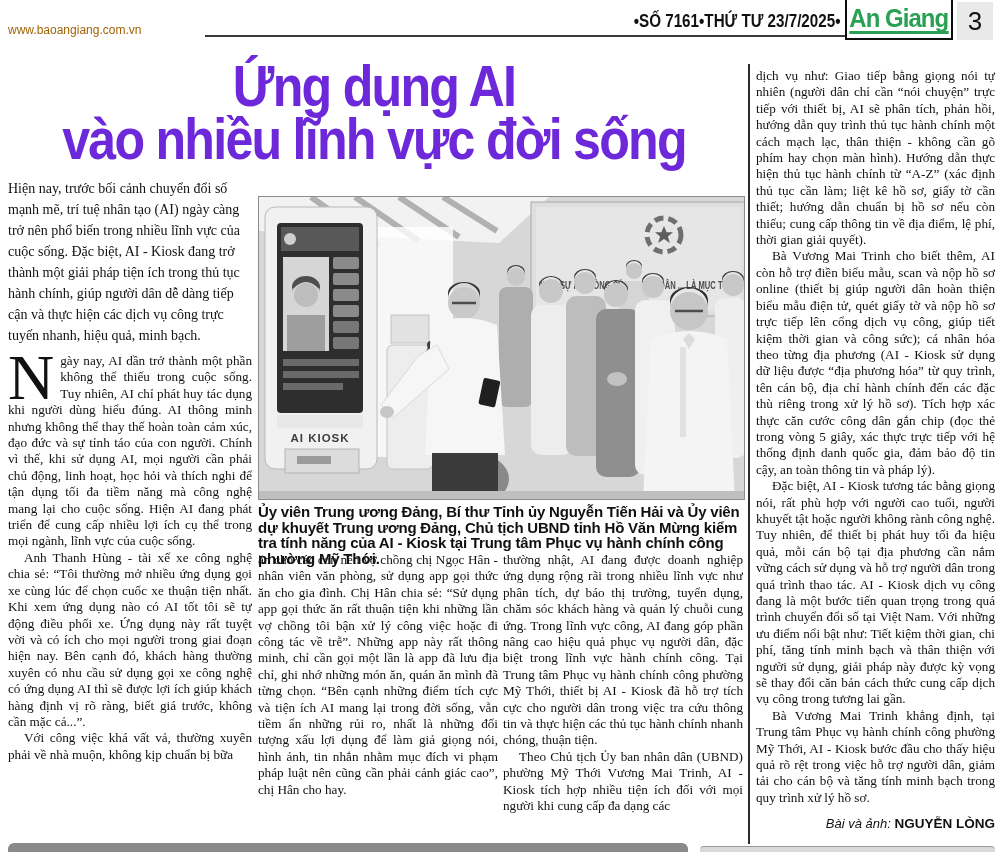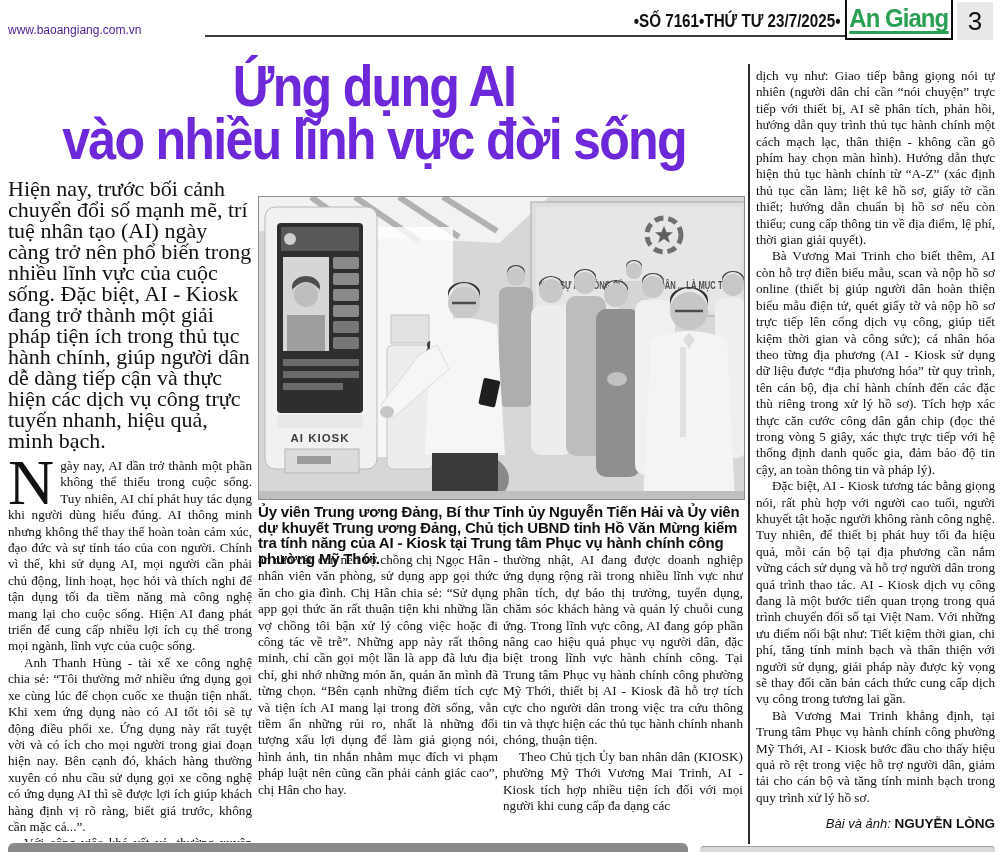--- a/index.html
+++ b/index.html
@@ -2,21 +2,21 @@
 <html lang="vi"><head>
 <meta charset="utf-8">
 <style>
   html,body{margin:0;padding:0;background:#fff;}
   body{width:1000px;height:852px;overflow:hidden;position:relative;
        font-family:"Liberation Serif",serif;color:#111;}
   .abs{position:absolute;}
 
   
   .site-url{left:8px;top:23px;font-family:"Liberation Sans",sans-serif;
-    font-size:12px;color:#4c1d95;}
+    font-size:12px;color:#a16207;}
   .header-rule{left:205px;top:35px;width:640px;height:2px;background:#3a3a3a;}
   .issue-info{right:160px;top:10px;font-family:"Liberation Sans",sans-serif;
     font-weight:bold;font-size:19px;color:#111;transform:scaleX(.8);
     transform-origin:right center;white-space:nowrap;}
   .masthead-box{left:845px;top:-12px;width:108px;height:52px;background:#fff;
     border:2px solid #0d0d0d;display:flex;align-items:flex-end;justify-content:center;
     padding-bottom:4px;box-sizing:border-box;}
   .masthead{font-family:"Liberation Sans",sans-serif;font-weight:bold;
     font-size:26px;letter-spacing:-1px;color:#29a053;line-height:1;
     border-bottom:3px solid #29a053;transform:scaleX(.92);white-space:nowrap;}
@@ -28,21 +28,21 @@
   .headline{left:0;top:60px;width:748px;text-align:center;
     font-family:"Liberation Sans",sans-serif;font-weight:bold;color:#6d28d9;}
   .headline .hl{font-size:57px;line-height:53px;letter-spacing:-2px;
     transform:scaleX(.88);transform-origin:center;white-space:nowrap;}
 
   
   .col{line-height:16.4px;font-size:13.2px;text-align:justify;}
   .col p{margin:0;}
   .col p.ind{text-indent:16px;}
   .col1{left:8px;top:178px;width:244px;height:664px;overflow:hidden;}
-  .intro{font-size:22px;line-height:21px;text-align:left;margin:0 0 7px 0 !important;}
+  .intro{font-size:14px;line-height:21px;text-align:left;margin:0 0 7px 0 !important;}
   .dropcap{float:left;font-size:64px;line-height:46px;padding:2px 6px 0 0;
     font-family:"Liberation Serif",serif;}
   .col2{left:258px;top:552px;width:240px;height:288px;overflow:hidden;}
   .col3{left:503px;top:552px;width:240px;height:288px;overflow:hidden;}
   .col4{left:756px;top:68px;width:239px;height:748px;overflow:hidden;}
   .vrule{left:748px;top:64px;width:2px;height:780px;background:#2b2b2b;}
 
   
   .photo{left:258px;top:196px;width:487px;height:304px;border:1px solid #8c8c8c;
     box-sizing:border-box;overflow:hidden;background:#d9d9d9;}
@@ -212,21 +212,21 @@
   </svg>
 </div>
 <div class="abs caption">Ủy viên Trung ương Đảng, Bí thư Tỉnh ủy Nguyễn Tiến Hải và Ủy viên dự khuyết Trung ương Đảng, Chủ tịch UBND tỉnh Hồ Văn Mừng kiểm tra tính năng của AI - Kiosk tại Trung tâm Phục vụ hành chính công phường Mỹ Thới.</div>
 
 <div class="abs col col2">
   <p>ăn cho các con nên vợ chồng chị Ngọc Hân - nhân viên văn phòng, sử dụng app gọi thức ăn cho gia đình. Chị Hân chia sẻ: “Sử dụng app gọi thức ăn rất thuận tiện khi những lần vợ chồng tôi bận xử lý công việc hoặc đi công tác về trễ”. Những app này rất thông minh, chỉ cần gọi một lần là app đã lưu địa chỉ, ghi nhớ những món ăn, quán ăn mình đã từng chọn. “Bên cạnh những điểm tích cực và tiện ích AI mang lại trong đời sống, vẫn tiềm ẩn những rủi ro, nhất là những đối tượng xấu lợi dụng để làm giả giọng nói, hình ảnh, tin nhắn nhằm mục đích vi phạm pháp luật nên cũng cần phải cảnh giác cao”, chị Hân cho hay.</p>
 </div>
 
 <div class="abs col col3">
   <p>thường nhật, AI đang được doanh nghiệp ứng dụng rộng rãi trong nhiều lĩnh vực như phân tích, dự báo thị trường, tuyển dụng, chăm sóc khách hàng và quản lý chuỗi cung ứng. Trong lĩnh vực công, AI đang góp phần nâng cao hiệu quả phục vụ người dân, đặc biệt trong lĩnh vực hành chính công. Tại Trung tâm Phục vụ hành chính công phường Mỹ Thới, thiết bị AI - Kiosk đã hỗ trợ tích cực cho người dân trong việc tra cứu thông tin và thực hiện các thủ tục hành chính nhanh chóng, thuận tiện.</p>
-  <p class="ind">Theo Chủ tịch Ủy ban nhân dân (KIOSK) phường Mỹ Thới Vương Mai Trinh, AI - Kiosk tích hợp nhiều tiện ích đối với mọi người khi cung cấp đa dạng các</p>
+  <p class="ind">Theo Chủ tịch Ủy ban nhân dân (UBND) phường Mỹ Thới Vương Mai Trinh, AI - Kiosk tích hợp nhiều tiện ích đối với mọi người khi cung cấp đa dạng các</p>
 </div>
 
 <div class="abs vrule"></div>
 
 <div class="abs col col4">
   <p>dịch vụ như: Giao tiếp bằng giọng nói tự nhiên (người dân chỉ cần “nói chuyện” trực tiếp với thiết bị, AI sẽ phân tích, phản hồi, hướng dẫn quy trình thủ tục hành chính một cách mạch lạc, thân thiện - không cần gõ phím hay chọn màn hình). Hướng dẫn thực hiện thủ tục hành chính từ “A-Z” (xác định thủ tục cần làm; liệt kê hồ sơ, giấy tờ cần thiết; hướng dẫn chuẩn bị hồ sơ nếu còn thiếu; cung cấp thông tin về địa điểm, lệ phí, thời gian giải quyết).</p>
   <p class="ind">Bà Vương Mai Trinh cho biết thêm, AI còn hỗ trợ điền biểu mẫu, scan và nộp hồ sơ online (thiết bị giúp người dân hoàn thiện biểu mẫu điện tử, quét giấy tờ và nộp hồ sơ trực tiếp lên cổng dịch vụ công, giúp tiết kiệm thời gian và công sức); cá nhân hóa theo từng địa phương (AI - Kiosk sử dụng dữ liệu được “địa phương hóa” từ quy trình, tên cán bộ, địa chỉ hành chính đến các đặc thù riêng trong xử lý hồ sơ). Tích hợp xác thực căn cước công dân gắn chip (đọc thẻ trong vòng 5 giây, xác thực trực tiếp với hệ thống định danh quốc gia, đảm bảo độ tin cậy, an toàn thông tin và pháp lý).</p>
   <p class="ind">Đặc biệt, AI - Kiosk tương tác bằng giọng nói, rất phù hợp với người cao tuổi, người khuyết tật hoặc người không rành công nghệ. Tuy nhiên, để thiết bị phát huy tối đa hiệu quả, mỗi cán bộ tại địa phương cần nắm vững cách sử dụng và hỗ trợ người dân trong quá trình thao tác. AI - Kiosk dịch vụ công đang là một bước tiến quan trọng trong quá trình chuyển đổi số tại Việt Nam. Với những ưu điểm nổi bật như: Tiết kiệm thời gian, chi phí, tăng tính minh bạch và thân thiện với người sử dụng, giải pháp này được kỳ vọng sẽ thay đổi căn bản cách thức cung cấp dịch vụ công trong tương lai gần.</p>
   <p class="ind">Bà Vương Mai Trinh khẳng định, tại Trung tâm Phục vụ hành chính công phường Mỹ Thới, AI - Kiosk bước đầu cho thấy hiệu quả rõ rệt trong việc hỗ trợ người dân, giảm tải cho cán bộ và tăng tính minh bạch trong quy trình xử lý hồ sơ.</p>
 </div>

